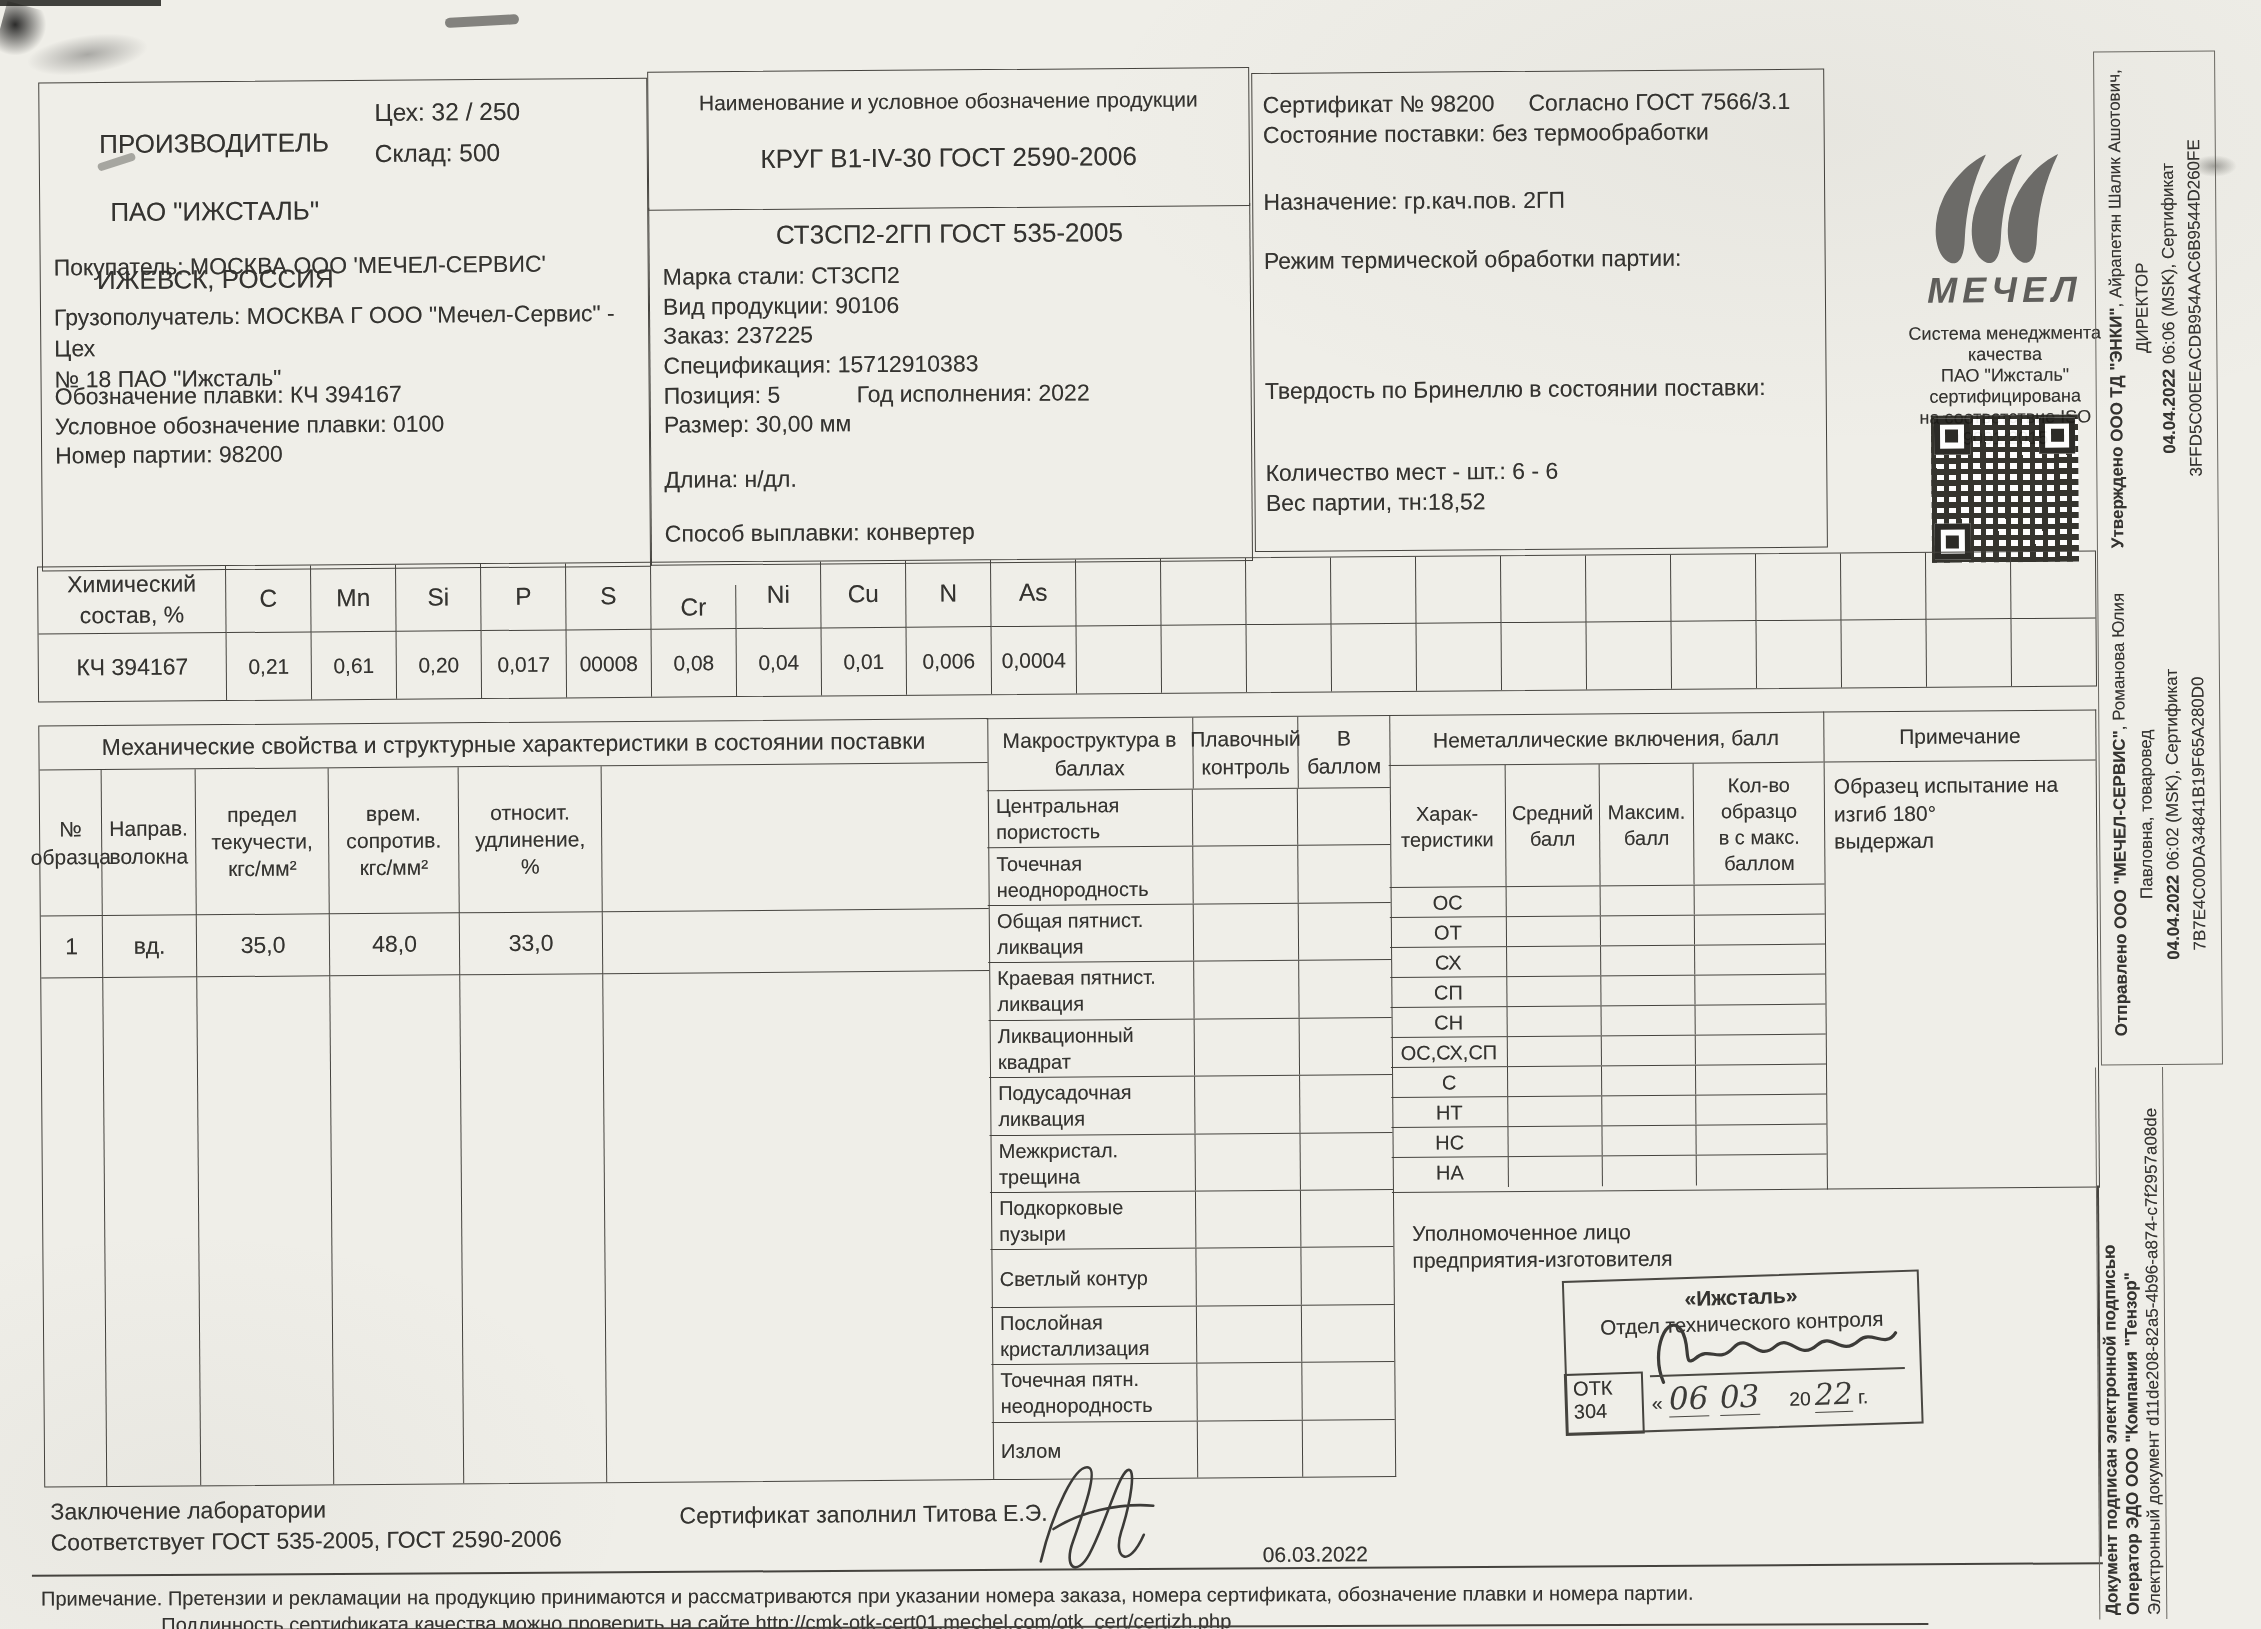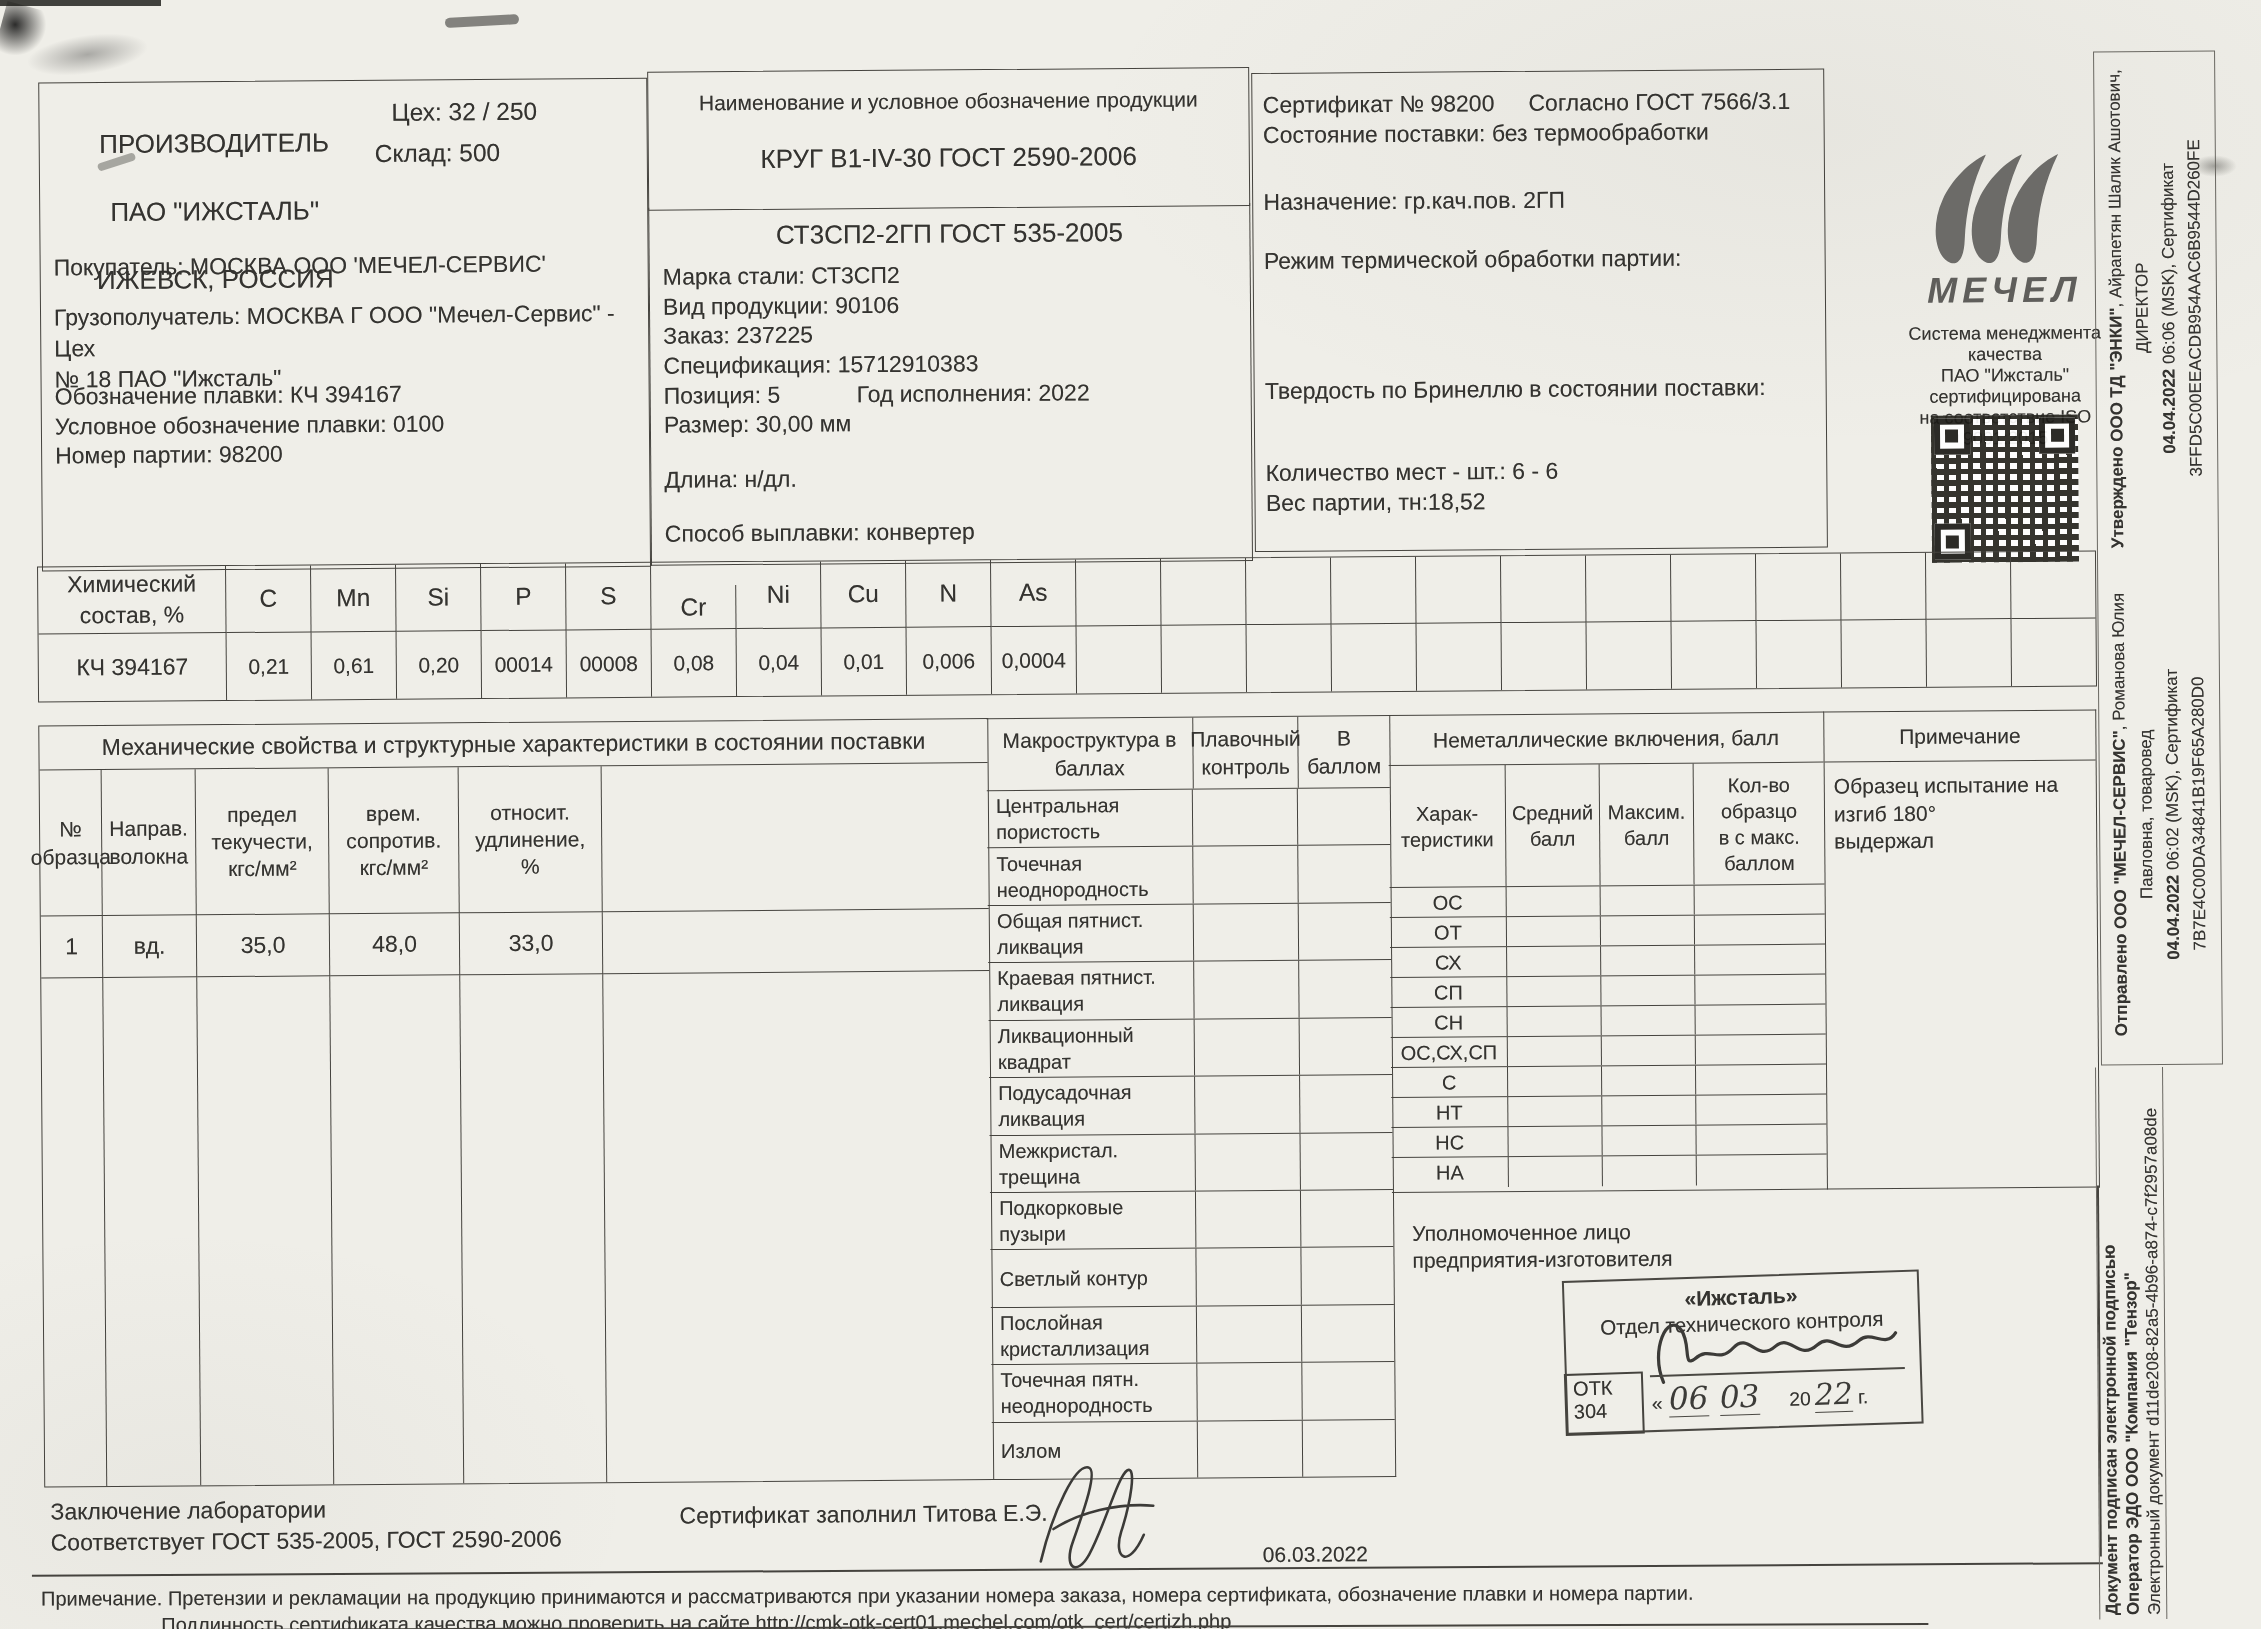--- a/index.html
+++ b/index.html
@@ -60,21 +60,21 @@
   <div class="noise" style="left:2192px;top:155px;width:45px;height:22px;background:radial-gradient(ellipse, rgba(70,70,65,.45), transparent 70%);"></div>
 
   <div class="tilt">
 
     <div class="abs box" style="left:44px;top:74px;width:607px;height:487px;">
       <div class="abs ctr ink t40 pl" style="left:39px;top:11.6px;width:271px;">
         <div>ПРОИЗВОДИТЕЛЬ</div>
         <div>ПАО "ИЖСТАЛЬ"</div>
         <div>ИЖЕВСК, РОССИЯ</div>
       </div>
-      <div class="abs ink t38" style="left:352px;top:15.5px;">Цех: 32 / 250</div>
+      <div class="abs ink t38" style="left:335px;top:15.5px;">Цех: 32 / 250</div>
       <div class="abs ink t38" style="left:335px;top:57px;">Склад: 500</div>
       <div class="abs ink t36" style="left:13px;top:169px;">Покупатель:  МОСКВА ООО 'МЕЧЕЛ-СЕРВИС'</div>
       <div class="abs ink t36 pl" style="left:13px;top:219px;width:580px;">Грузополучатель: МОСКВА Г ООО "Мечел-Сервис" - Цех
 № 18 ПАО "Ижсталь"</div>
       <div class="abs ink t36" style="left:13px;top:298px;">Обозначение плавки: КЧ 394167</div>
       <div class="abs ink t36" style="left:13px;top:328px;">Условное обозначение плавки: 0100</div>
       <div class="abs ink t36" style="left:13px;top:357px;">Номер партии: 98200</div>
     </div>
 
     <div class="abs box" style="left:653px;top:68px;width:600px;height:137px;">
@@ -149,21 +149,21 @@
           <div class="cell bb" style="flex:1;"></div>
           <div class="cell bb" style="flex:1;"></div>
           <div class="cell bb" style="flex:1;"></div>
           <div class="cell bb" style="flex:1;"></div>
       </div>
       <div class="row" style="flex:1;">
         <div class="cell ink t36" style="width:187px;flex:none;">КЧ 394167</div>
         <div class="cell ink t33" style="flex:1;">0,21</div>
         <div class="cell ink t33" style="flex:1;">0,61</div>
         <div class="cell ink t33" style="flex:1;">0,20</div>
-        <div class="cell ink t33" style="flex:1;">00014</div>
+        <div class="cell ink t33" style="flex:1;">0,017</div>
         <div class="cell ink t33" style="flex:1;">00008</div>
         <div class="cell ink t33" style="flex:1;">0,08</div>
         <div class="cell ink t33" style="flex:1;">0,04</div>
         <div class="cell ink t33" style="flex:1;">0,01</div>
         <div class="cell ink t33" style="flex:1;">0,006</div>
         <div class="cell ink t33" style="flex:1;">0,0004</div>
         <div class="cell" style="flex:1;"></div>
           <div class="cell" style="flex:1;"></div>
           <div class="cell" style="flex:1;"></div>
           <div class="cell" style="flex:1;"></div>

